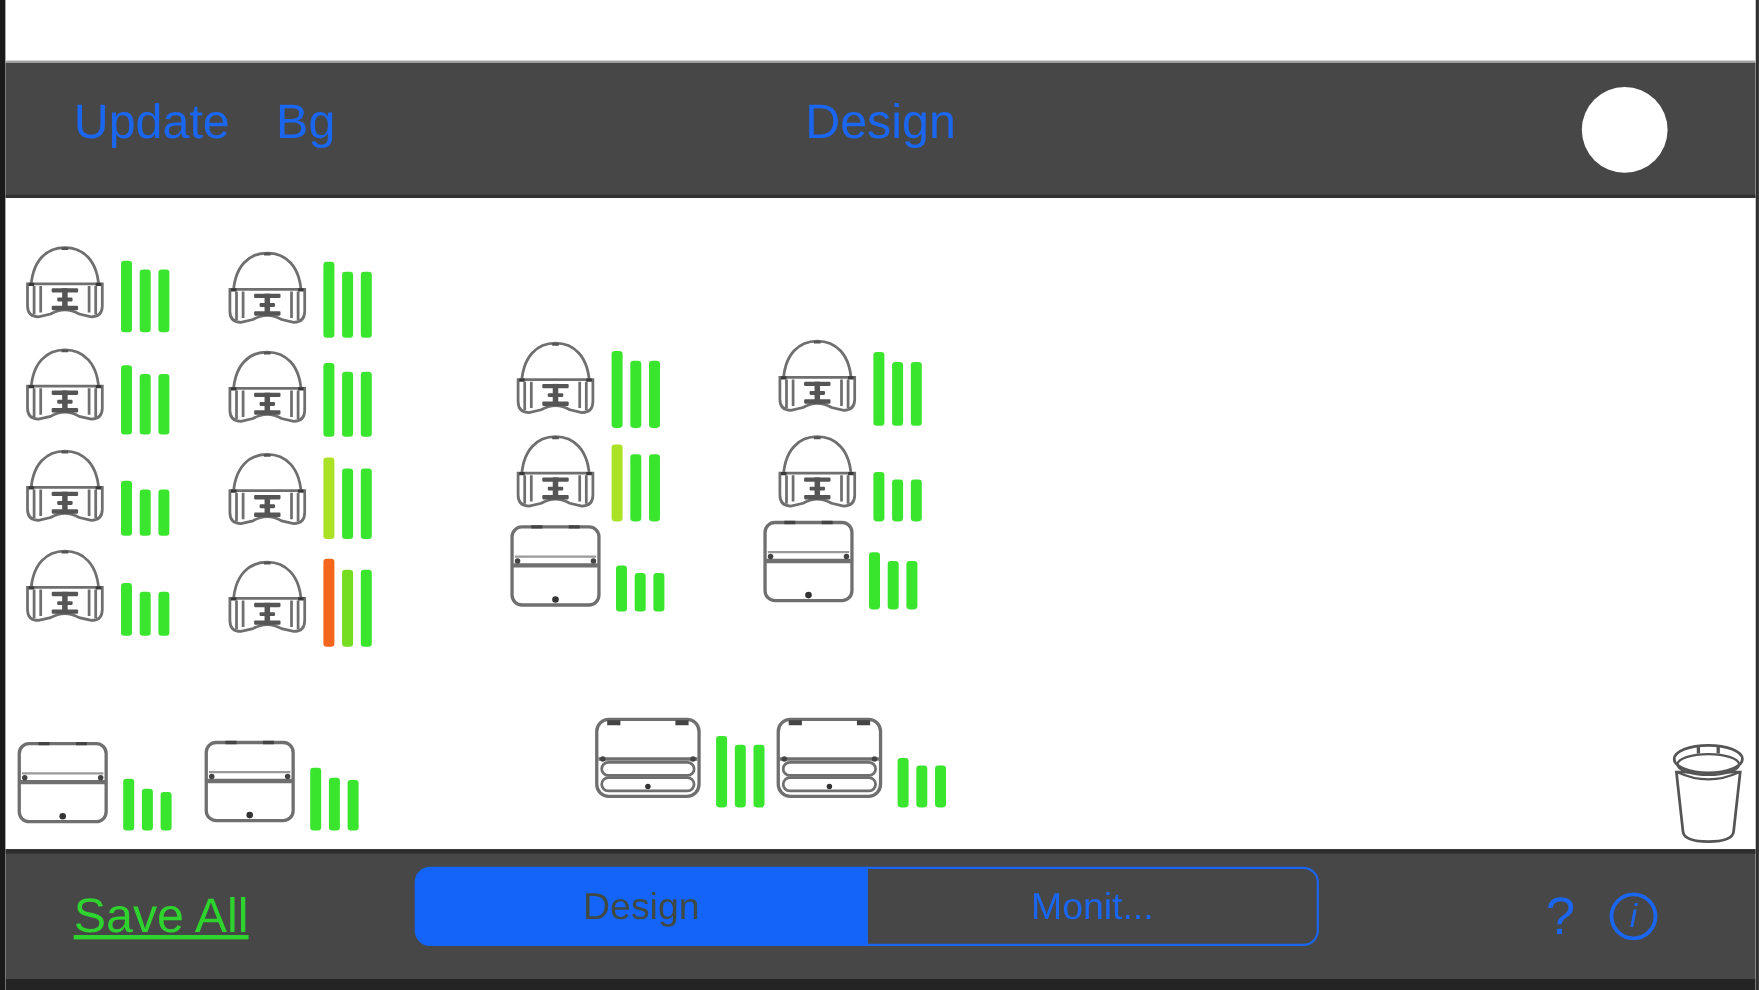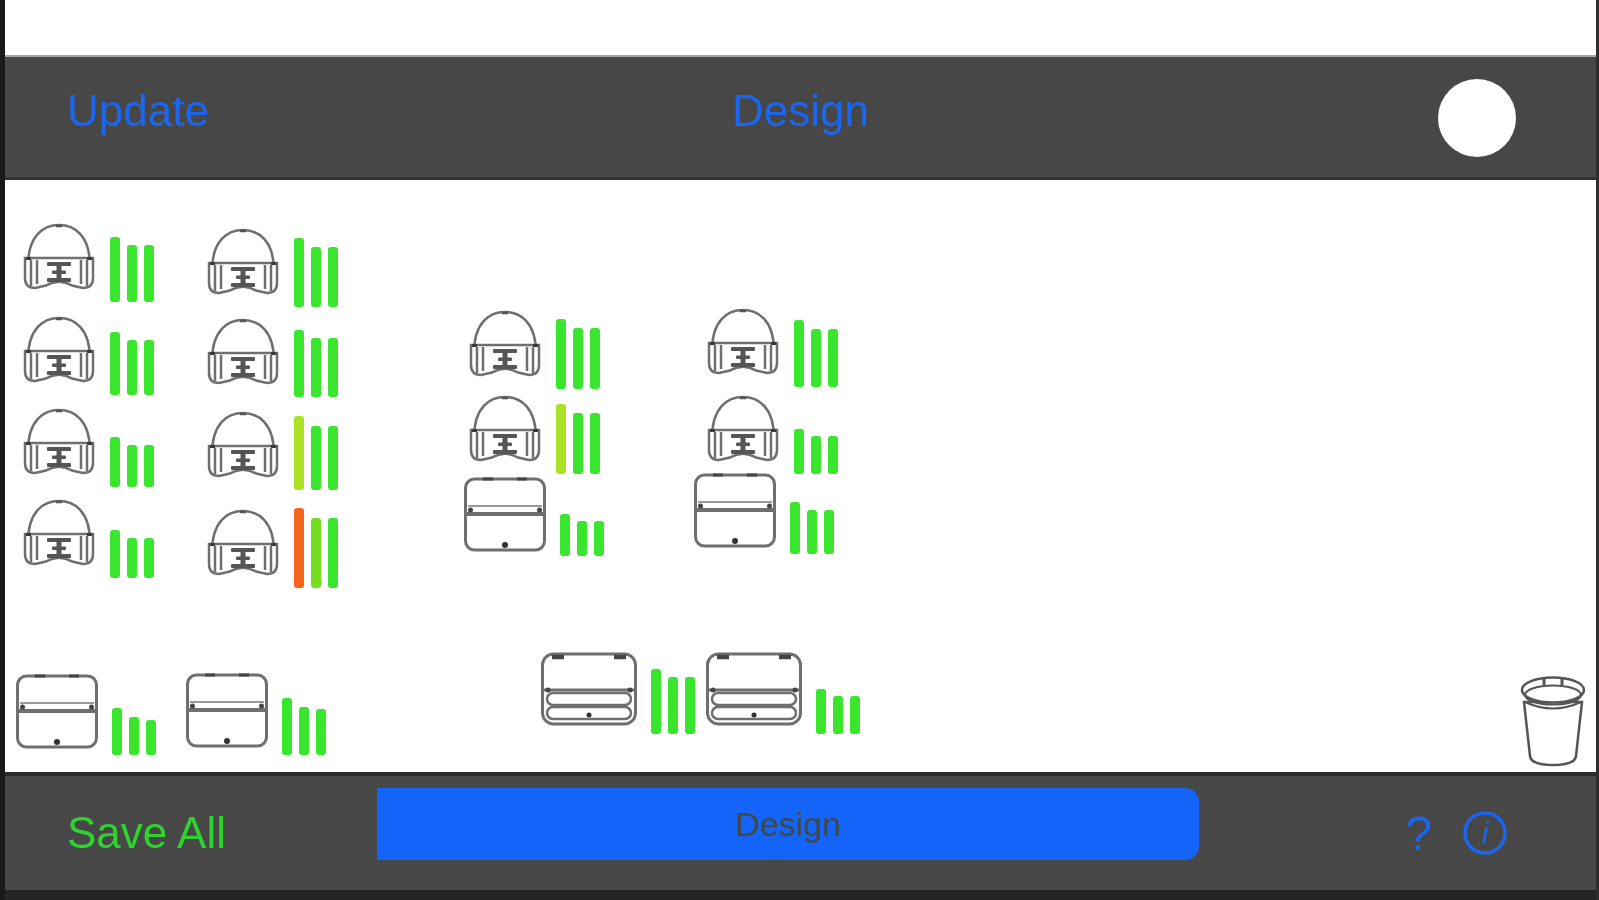--- a/index.html
+++ b/index.html
@@ -20,21 +20,21 @@
   
   .main-canvas{position:relative;height:592px;background:#fff;}
   .device{position:absolute;display:flex;align-items:flex-end;}
   .device .icon{display:block;flex:0 0 auto;}
   .bars{display:flex;align-items:flex-end;gap:7px;margin-left:13px;}
   .bar{width:10px;border-radius:3px;}
   .trash{position:absolute;}
   
   .bottom-toolbar{position:relative;height:118px;background:#474747;border-top:4px solid #2c2c2c;}
   .save-all{position:absolute;left:62px;top:0;height:114px;display:flex;align-items:center;
-            font-size:44px;color:#2ed32e;}
+            font-size:44px;color:#2ed32e;text-decoration:underline;}
   .seg-control{position:absolute;left:372px;top:12px;width:822px;height:72px;display:flex;}
   .seg{flex:1;display:flex;align-items:center;justify-content:center;
        border:2px solid #1b66ee;color:#1b66ee;font-size:34px;margin-left:-2px;
        background:transparent;white-space:nowrap;overflow:hidden;}
   .seg:first-child{margin-left:0;border-radius:14px 0 0 14px;}
   .seg:last-child{border-radius:0 14px 14px 0;}
   .seg.selected{background:#1464fa;border-color:#1464fa;color:#404a43;}
   .bottom-right{position:absolute;right:88px;top:0;height:114px;display:flex;
                 align-items:center;gap:30px;}
   .help{font-size:48px;color:#1b66ee;}
@@ -88,20 +88,21 @@
     </symbol>
   </defs>
 </svg>
 
 <div class="screen">
 
   <div class="status-strip"></div>
 
   <div class="top-toolbar">
     <div class="tb-item" style="left:62px">Update</div>
+    <div class="tb-item" style="left:246px">Bg</div>
     <div class="tb-item tb-title">Design</div>
     <div class="white-circle"></div>
   </div>
 
   <div class="main-canvas">
     <div id="device-layer">
         <div class="device" style="left: 16px; top: 42px;">
           <svg class="icon" width="76" height="72">
             <use href="#sym-robot"></use>
           </svg>
@@ -284,20 +285,21 @@
       </div>
     <div class="trash" id="trash-holder" style="left: 1508px; top: 492px;"><svg width="80" height="96">
           <use href="#sym-trash"></use>
         </svg></div>
   </div>
 
   <div class="bottom-toolbar">
     <div class="save-all">Save All</div>
     <div class="seg-control" id="seg-control">
         <div class="seg selected">Design</div>
+        <div class="seg">Monit...</div>
       </div>
     <div class="bottom-right">
       <span class="help">?</span>
       <svg width="46" height="46" viewBox="0 0 46 46">
         <circle cx="23" cy="23" r="20" fill="none" stroke="#1b66ee" stroke-width="3.5"></circle>
         <text x="23" y="33" text-anchor="middle" font-size="30" fill="#1b66ee" font-family="Liberation Serif, serif" font-style="italic">i</text>
       </svg>
     </div>
   </div>
 

